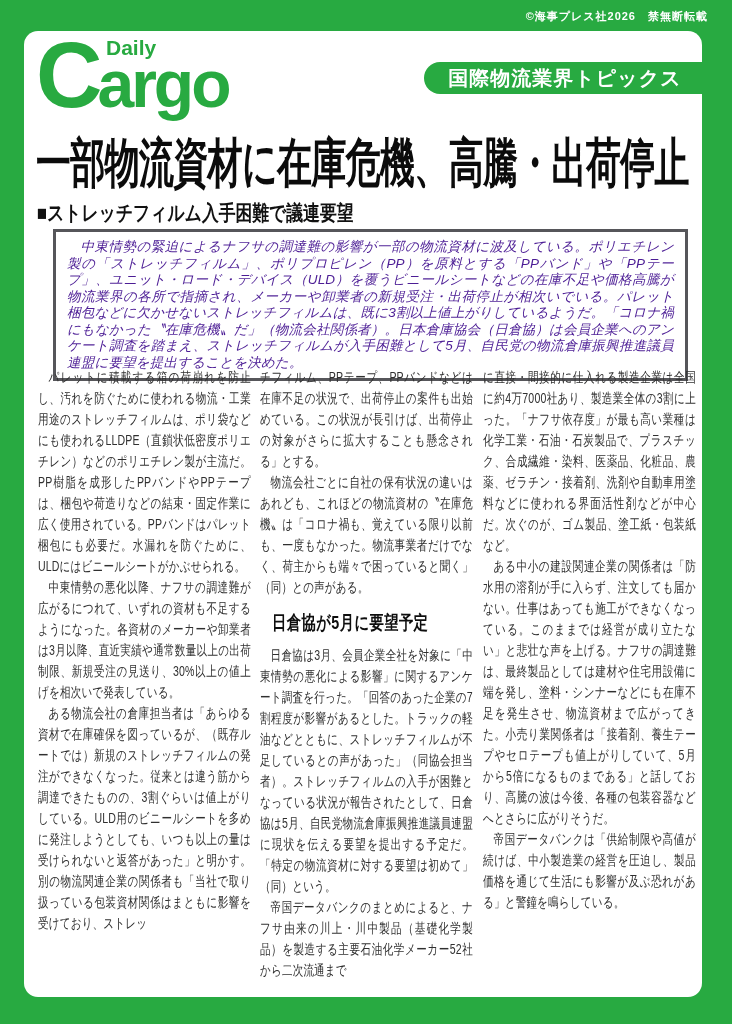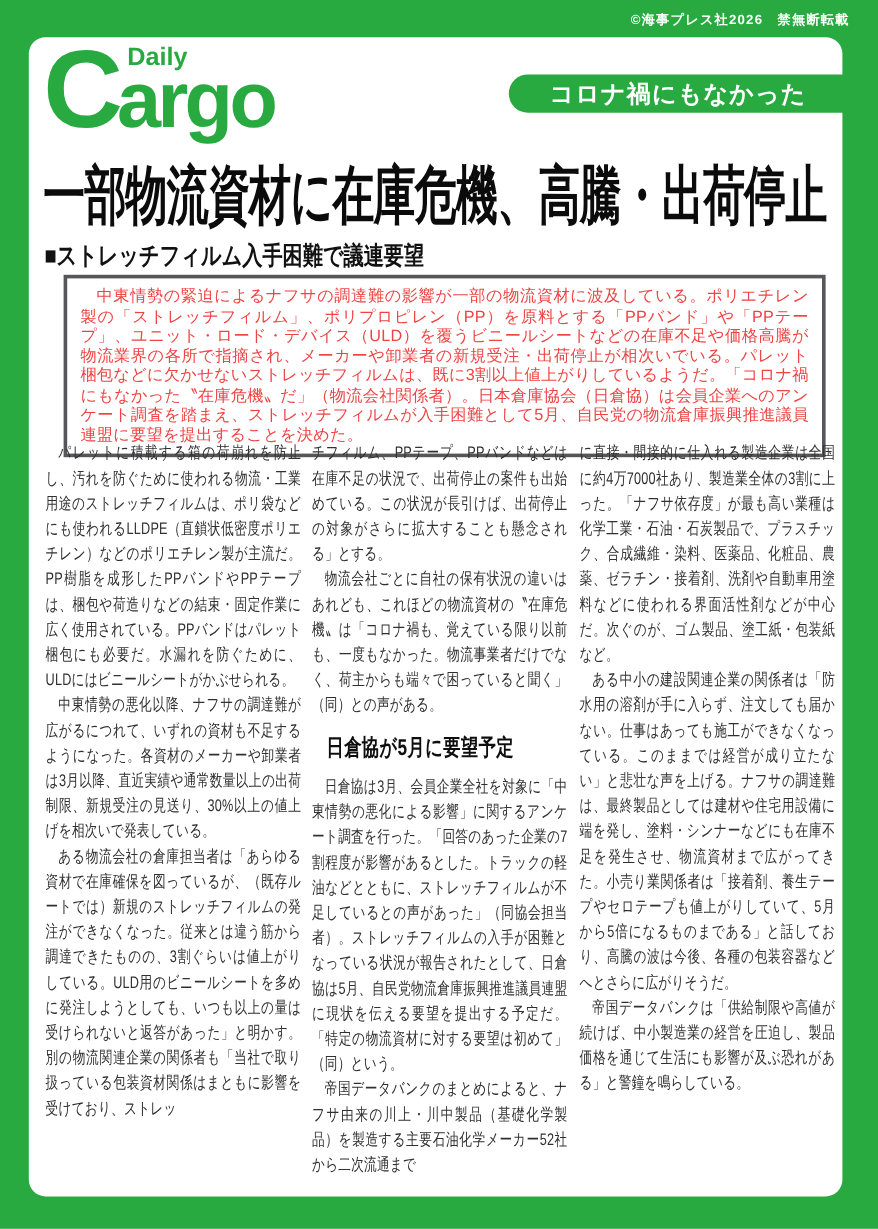--- a/index.html
+++ b/index.html
@@ -48,22 +48,22 @@
     white-space:nowrap;
     transform:scaleX(0.8);transform-origin:left top;
   }
   .leadbox{
     position:absolute;left:53px;top:229px;width:635px;box-sizing:border-box;
     border:3px solid #56565a;
     padding:7px 11px;
     background:#ffffff;
   }
   .leadbox p{
-    margin:0;font-size:13.5px;line-height:16.5px;color:#ef4444;
-    text-align:justify;text-indent:1em;letter-spacing:0.2px;
+    margin:0;font-size:13.5px;line-height:16.5px;color:#4c1d95;
+    text-align:justify;text-indent:1em;letter-spacing:0.2px;font-style:italic;
   }
   .columns{position:absolute;left:38px;top:367px;width:658px;height:614px;}
   .col{
     position:absolute;top:0;width:282px;
     transform:scaleX(0.755);transform-origin:left top;
   }
   .col-1{left:0;}
   .col-2{left:222px;}
   .col-3{left:445px;}
   .col p{
@@ -84,21 +84,21 @@
   <div class="copyright">©海事プレス社2026　禁無断転載</div>
 
   <div class="sheet"></div>
 
   <div class="logo">
     <span class="logo-c">C</span><span class="logo-rest">argo</span>
     <span class="logo-daily">Daily</span>
   </div>
 
   <div class="banner">
-    <span class="banner-text">コロナ禍にもなかった</span>
+    <span class="banner-text">国際物流業界トピックス</span>
   </div>
 
 
   <h1 class="headline">一部物流資材に在庫危機、高騰・出荷停止</h1>
 
   <h2 class="subhead">■ストレッチフィルム入手困難で議連要望</h2>
 
   <div class="leadbox">
     <p>中東情勢の緊迫によるナフサの調達難の影響が一部の物流資材に波及している。ポリエチレン製の「ストレッチフィルム」、ポリプロピレン（PP）を原料とする「PPバンド」や「PPテープ」、ユニット・ロード・デバイス（ULD）を覆うビニールシートなどの在庫不足や価格高騰が物流業界の各所で指摘され、メーカーや卸業者の新規受注・出荷停止が相次いでいる。パレット梱包などに欠かせないストレッチフィルムは、既に3割以上値上がりしているようだ。「コロナ禍にもなかった〝在庫危機〟だ」（物流会社関係者）。日本倉庫協会（日倉協）は会員企業へのアンケート調査を踏まえ、ストレッチフィルムが入手困難として5月、自民党の物流倉庫振興推進議員連盟に要望を提出することを決めた。</p>
   </div>

